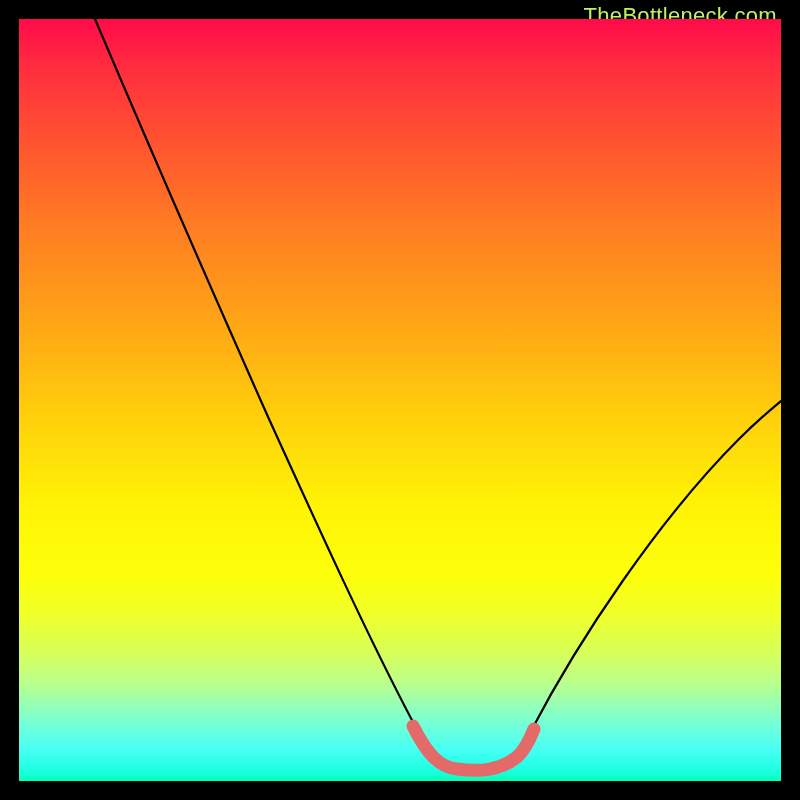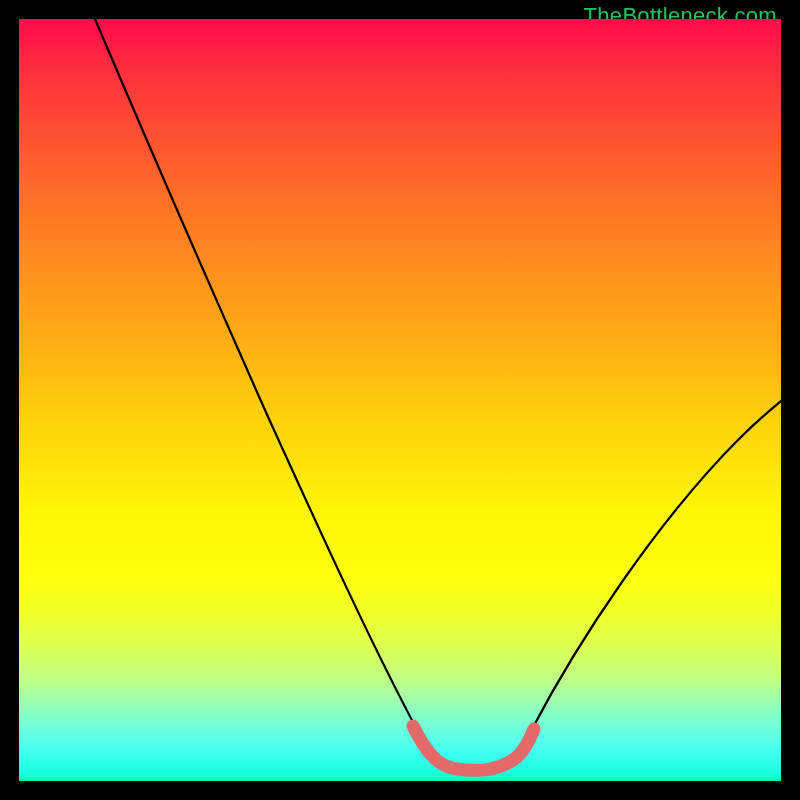--- a/index.html
+++ b/index.html
@@ -52,21 +52,21 @@
   .marker-svg {
     position: absolute;
     inset: 0;
     width: 100%;
     height: 100%;
   }
   .watermark {
     position: absolute;
     top: 3px;
     right: 23px;
-    color: #22c55e;
+    color: #bef264;
     font-size: 22px;
     letter-spacing: 0.3px;
     user-select: none;
   }
 </style>
 </head>
 <body>
 
 <div class="stage">
 

